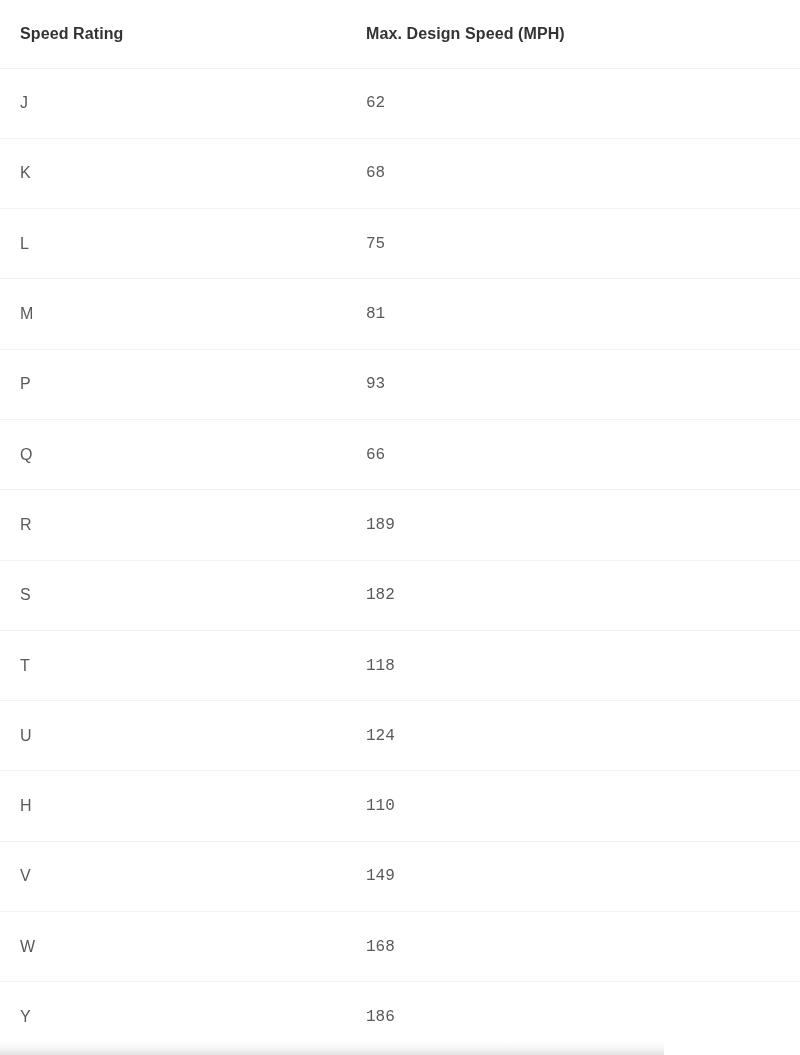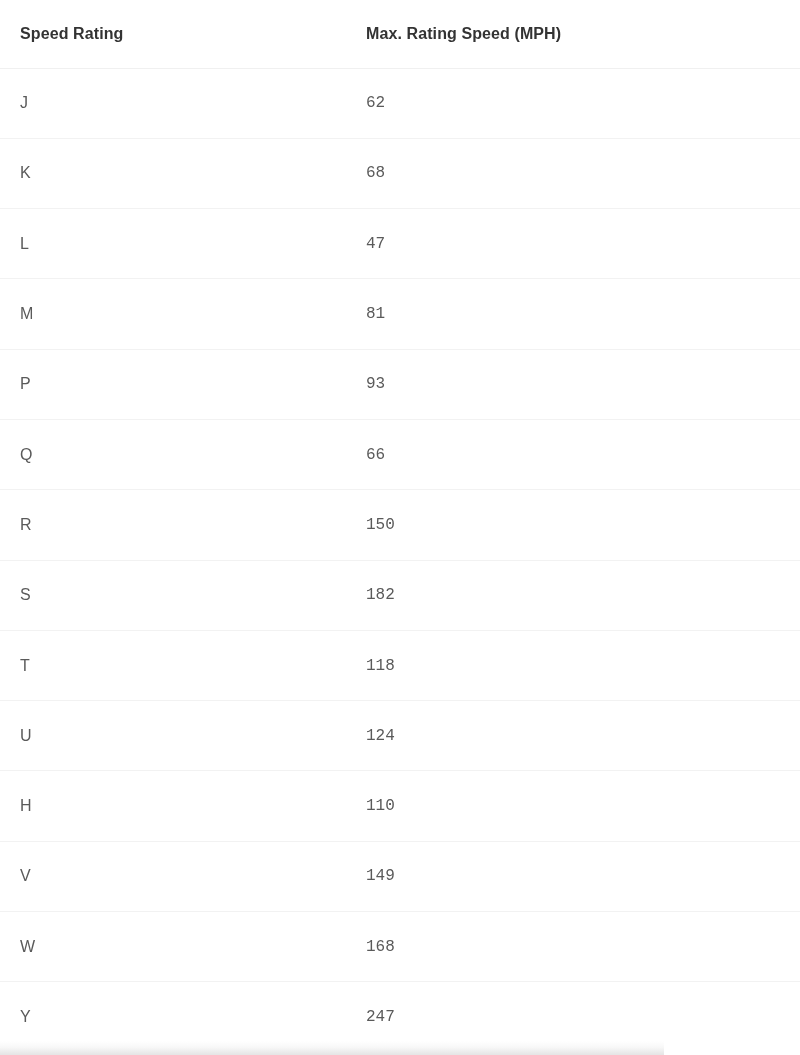--- a/index.html
+++ b/index.html
@@ -98,52 +98,52 @@
 <div class="table-wrap">
 
   <table class="speed-table">
     <colgroup>
       <col class="col-rating">
       <col class="col-speed">
     </colgroup>
     <thead>
       <tr class="header-row">
         <th class="th-rating">Speed Rating</th>
-        <th class="th-speed">Max. Rating Speed (MPH)</th>
+        <th class="th-speed">Max. Design Speed (MPH)</th>
       </tr>
     </thead>
     <tbody id="table-body">
 
     <tr class="data-row">
           <td class="cell-rating">J</td>
           <td class="cell-speed">62</td>
         </tr>
         <tr class="data-row">
           <td class="cell-rating">K</td>
           <td class="cell-speed">68</td>
         </tr>
         <tr class="data-row">
           <td class="cell-rating">L</td>
-          <td class="cell-speed">47</td>
+          <td class="cell-speed">75</td>
         </tr>
         <tr class="data-row">
           <td class="cell-rating">M</td>
           <td class="cell-speed">81</td>
         </tr>
         <tr class="data-row">
           <td class="cell-rating">P</td>
           <td class="cell-speed">93</td>
         </tr>
         <tr class="data-row">
           <td class="cell-rating">Q</td>
           <td class="cell-speed">66</td>
         </tr>
         <tr class="data-row">
           <td class="cell-rating">R</td>
-          <td class="cell-speed">150</td>
+          <td class="cell-speed">189</td>
         </tr>
         <tr class="data-row">
           <td class="cell-rating">S</td>
           <td class="cell-speed">182</td>
         </tr>
         <tr class="data-row">
           <td class="cell-rating">T</td>
           <td class="cell-speed">118</td>
         </tr>
         <tr class="data-row">
@@ -157,20 +157,20 @@
         <tr class="data-row">
           <td class="cell-rating">V</td>
           <td class="cell-speed">149</td>
         </tr>
         <tr class="data-row">
           <td class="cell-rating">W</td>
           <td class="cell-speed">168</td>
         </tr>
         <tr class="data-row">
           <td class="cell-rating">Y</td>
-          <td class="cell-speed">247</td>
+          <td class="cell-speed">186</td>
         </tr>
       </tbody>
   </table>
 
   <div class="bottom-fade"></div>
 
 </div>
 
 </body></html>

